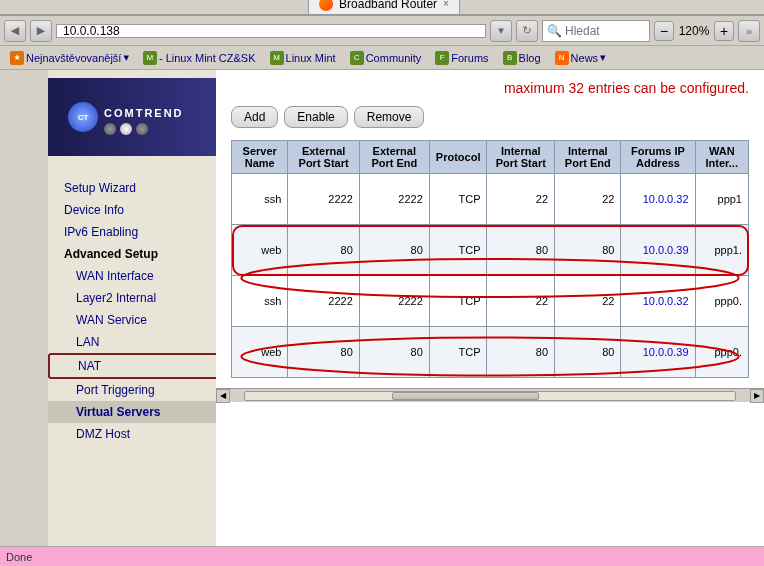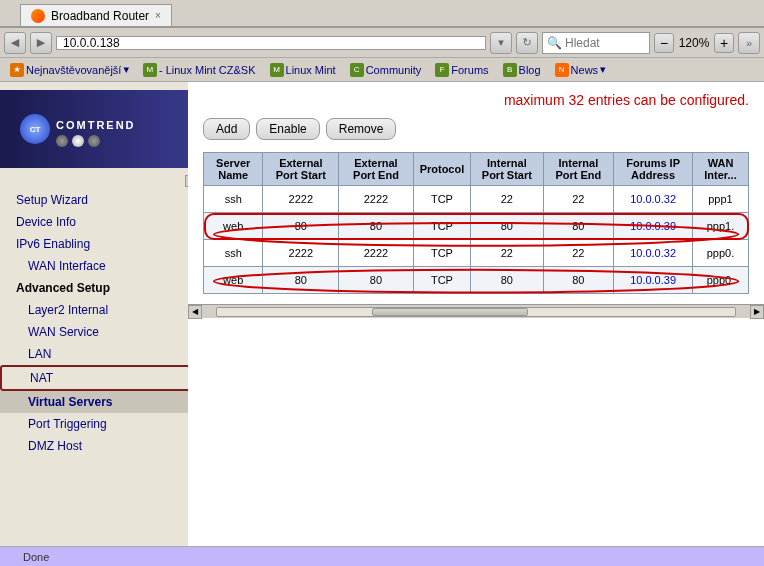--- a/index.html
+++ b/index.html
@@ -24,25 +24,26 @@
       height: 16px;
       background: radial-gradient(circle, #ff6b6b, #cc0000);
       border-radius: 50%;
       border: 1px solid #990000;
       cursor: pointer;
     }
 
     
     .tabbar {
       background: #d4d0c8;
-      height: 28px;
+      height: 16px;
       display: flex;
       align-items: flex-end;
-      padding-left: 20px;
+      padding-left: 4px;
       border-bottom: 2px solid #999;
+      justify-content: center;
     }
     .tab {
       background: #efefef;
       border: 1px solid #999;
       border-bottom: none;
       padding: 3px 10px;
       font-size: 12px;
       display: flex;
       align-items: center;
       gap: 6px;
@@ -262,22 +263,22 @@
     .vserver-table th {
       background: #c0cce0;
       border: 1px solid #8899aa;
       padding: 4px 6px;
       text-align: center;
       font-weight: bold;
       font-size: 11px;
     }
     .vserver-table td {
       border: 1px solid #8899aa;
-      padding: 7px 6px;
-      text-align: center;
+      padding: 19px 6px;
+      text-align: right;
       font-size: 11px;
     }
     .vserver-table tr:nth-child(even) td {
       background: #f0f4f8;
     }
     .vserver-table tr:nth-child(odd) td {
       background: #ffffff;
     }
     .link-cell {
       color: #0000cc;
@@ -316,22 +317,23 @@
       flex-direction: column;
     }
     .page-body {
       display: flex;
       flex: 1;
       overflow: hidden;
     }
     .sidebar-wrapper {
       display: flex;
       flex-direction: row;
-      width: 188px;
+      width: 216px;
       flex-shrink: 0;
+      padding-left: 48px;
     }
   </style>
 </head>
 <body>
 
 <div class="wrapper" style="width:764px; height:566px; overflow:hidden;">
 
 
   <div class="tabbar">
     <div class="tab">
@@ -411,28 +413,28 @@
           </div>
         </div>
 
         <div style="text-align:right; padding-right:2px; margin-bottom:2px;">
           <div style="width:12px; height:12px; background:#d4d0c8; border:1px solid #999; display:inline-flex; align-items:center; justify-content:center; font-size:8px;">▲</div>
         </div>
 
         <div class="sidebar-item"><span>Setup Wizard</span></div>
         <div class="sidebar-item"><span>Device Info</span></div>
         <div class="sidebar-item"><span>IPv6 Enabling</span></div>
+        <div class="sidebar-item section-header"><span>Advanced Setup</span></div>
         <div class="sidebar-item sub"><span>WAN Interface</span></div>
-        <div class="sidebar-item section-header"><span>Advanced Setup</span></div>
         <div class="sidebar-item sub"><span>Layer2 Internal</span></div>
         <div class="sidebar-item sub"><span>WAN Service</span></div>
         <div class="sidebar-item sub"><span>LAN</span></div>
         <div class="sidebar-item sub" style="border: 2px solid #7f1d1d; border-radius:3px; font-weight:normal;"><span>NAT</span></div>
+        <div class="sidebar-item sub"><span>Port Triggering</span></div>
         <div class="sidebar-item sub active" style="font-weight:bold; background:#c8c4b8;"><span>Virtual Servers</span></div>
-        <div class="sidebar-item sub"><span>Port Triggering</span></div>
         <div class="sidebar-item sub"><span>DMZ Host</span></div>
       </div>
     </div>
 
     <div class="content-area">
       <div class="content-inner">
         <div class="notice-text">maximum 32 entries can be configured.</div>
 
         <div class="button-row">
           <button class="form-btn"><span>Add</span></button>
@@ -515,17 +517,17 @@
         <div style="width:14px; height:14px; background:#d4d0c8; border:1px solid #999; display:flex; align-items:center; justify-content:center; font-size:8px; cursor:pointer;">◀</div>
         <div class="hscroll-track">
           <div class="hscroll-thumb"></div>
         </div>
         <div style="width:14px; height:14px; background:#d4d0c8; border:1px solid #999; display:flex; align-items:center; justify-content:center; font-size:8px; cursor:pointer;">▶</div>
       </div>
     </div>
 
   </div>
 
-  <div style="height:20px; background:#c4b5fd; border-top:1px solid #aaa; display:flex; align-items:center; padding:0 23px;">
+  <div style="height:20px; background:#f9a8d4; border-top:1px solid #aaa; display:flex; align-items:center; padding:0 6px;">
     <span style="font-size:11px; color:#333;">Done</span>
   </div>
 
 </div>
 
 </body></html>

